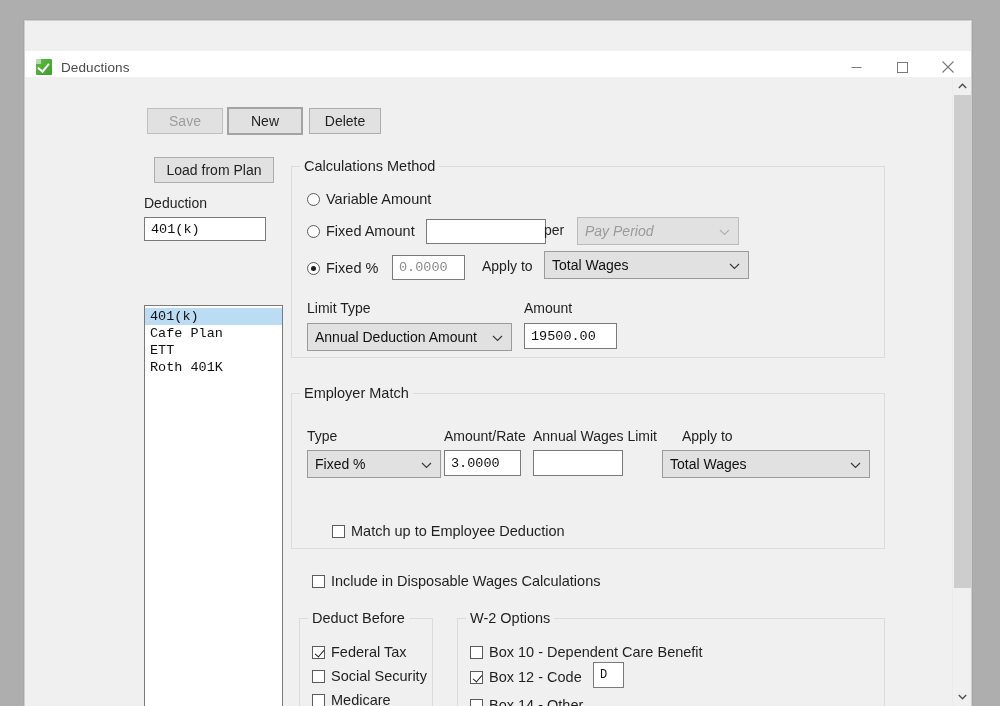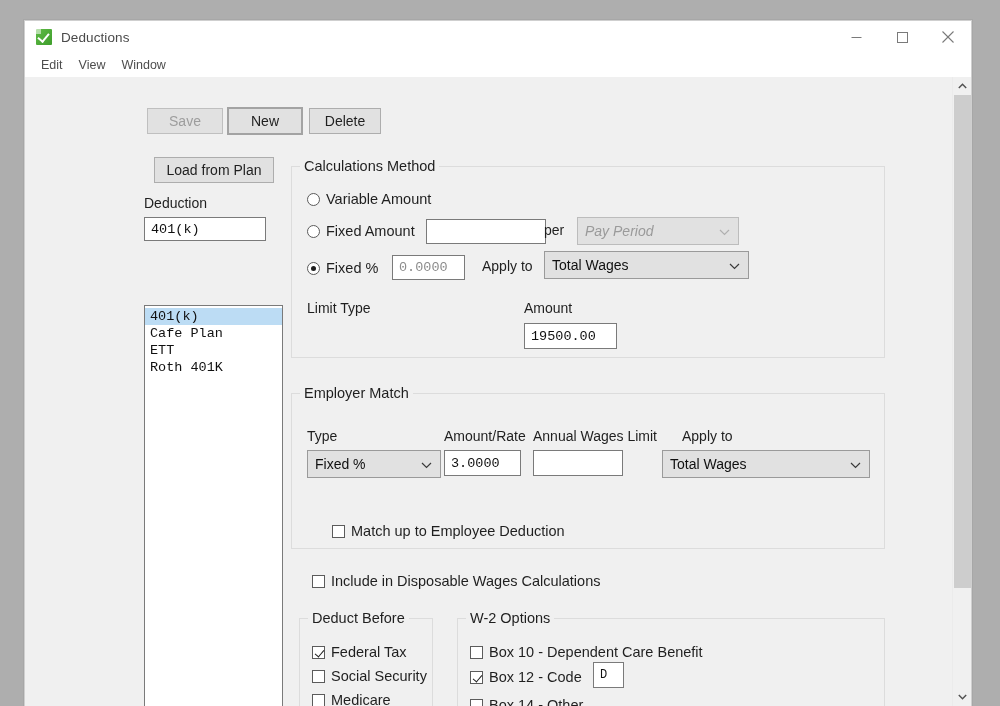--- a/index.html
+++ b/index.html
@@ -24,20 +24,21 @@
     box-shadow: 0 0 0 1px rgba(0,0,0,0.04);
     overflow: hidden;
   }
   
   #titlebar {
     height: 32px;
     background: #ffffff;
     display: flex;
     align-items: center;
     position: relative;
+    margin-top: 30px;
   }
   #app-icon {
     width: 16px; height: 16px;
     margin-left: 11px;
     position: relative;
     background: linear-gradient(135deg,#5fba46 0%,#3f9e2c 100%);
     border-radius: 1px;
     flex: none;
   }
   #app-icon::after {
@@ -301,20 +302,28 @@
           <div class="combo" style="position:absolute;left:252px;top:84px;width:205px;height:28px;">
             <span>Total Wages</span>
             <span class="chev">
               <svg width="11" height="7" viewBox="0 0 11 7">
                   <polyline points="1,1 5.5,5.5 10,1" fill="none" stroke="currentColor" stroke-width="1.2"></polyline>
                 </svg>
             </span>
           </div>
 
           <div class="lbl" style="left:15px;top:133px;">Limit Type</div>
+          <div class="combo" style="position:absolute;left:15px;top:156px;width:205px;height:28px;">
+            <span>Annual Deduction Amount</span>
+            <span class="chev">
+              <svg width="11" height="7" viewBox="0 0 11 7">
+                  <polyline points="1,1 5.5,5.5 10,1" fill="none" stroke="currentColor" stroke-width="1.2"></polyline>
+                </svg>
+            </span>
+          </div>
           <div class="lbl" style="left:232px;top:133px;">Amount</div>
           <div class="txtbox" style="position:absolute;left:232px;top:156px;width:93px;height:26px;">19500.00</div>
         </div>
 
         <div class="groupbox" style="left:266px;top:316px;width:594px;height:156px;">
           <div class="gb-title">Employer Match</div>
 
           <div class="lbl" style="left:15px;top:34px;">Type</div>
           <div class="combo" style="position:absolute;left:15px;top:56px;width:134px;height:28px;">
             <span>Fixed %</span>

